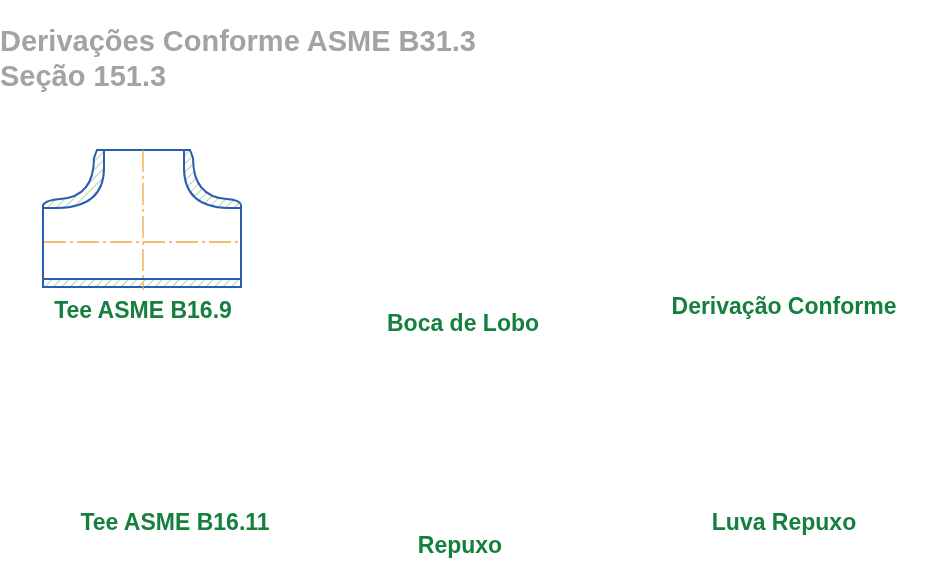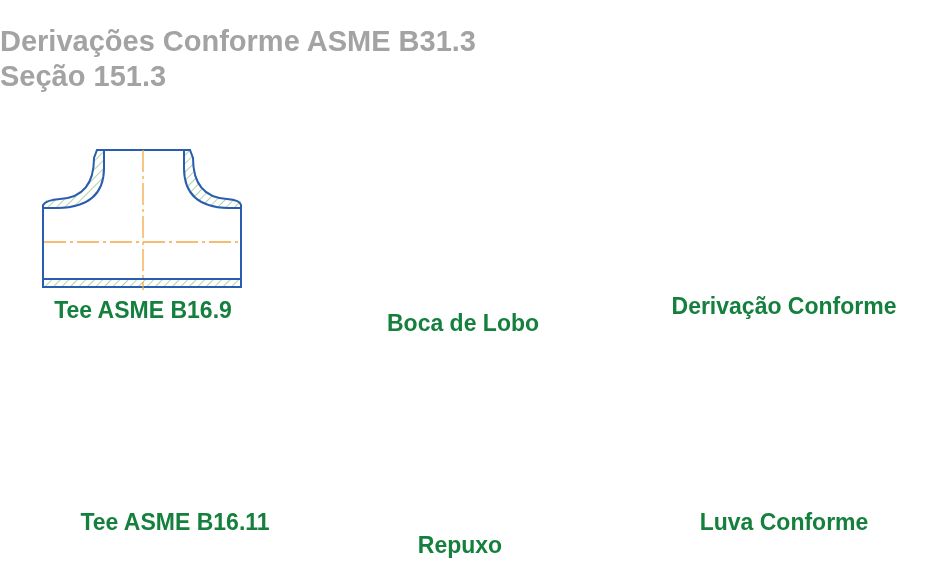--- a/index.html
+++ b/index.html
@@ -148,16 +148,16 @@
     <line x1="784" y1="350" x2="784" y2="486" stroke="#f5a742" stroke-width="1.3" stroke-dasharray="16,4,3,4">
     <line x1="656" y1="441" x2="911" y2="441" stroke="#f5a742" stroke-width="1.3" stroke-dasharray="60,6,8,6">
   </line></line></path></path></path></path></rect></line></line></rect></rect></rect></line></line></path></rect></rect></g>
 
 
 <div class="caption" style="left:143px; top:297px;">Tee ASME B16.9</div>
 <div class="caption" style="left:463px; top:310px;">Boca de Lobo</div>
 <div class="caption" style="left:784px; top:293px;">Derivação Conforme</div>
 <div class="caption" style="left:143px; top:509px;margin-left:32px;">Tee ASME B16.11</div>
 <div class="caption" style="left:460px; top:532px;">Repuxo</div>
-<div class="caption" style="left:784px; top:509px;">Luva Conforme</div>
+<div class="caption" style="left:784px; top:509px;">Luva Repuxo</div>
 
 
 
 
 </body></html>

